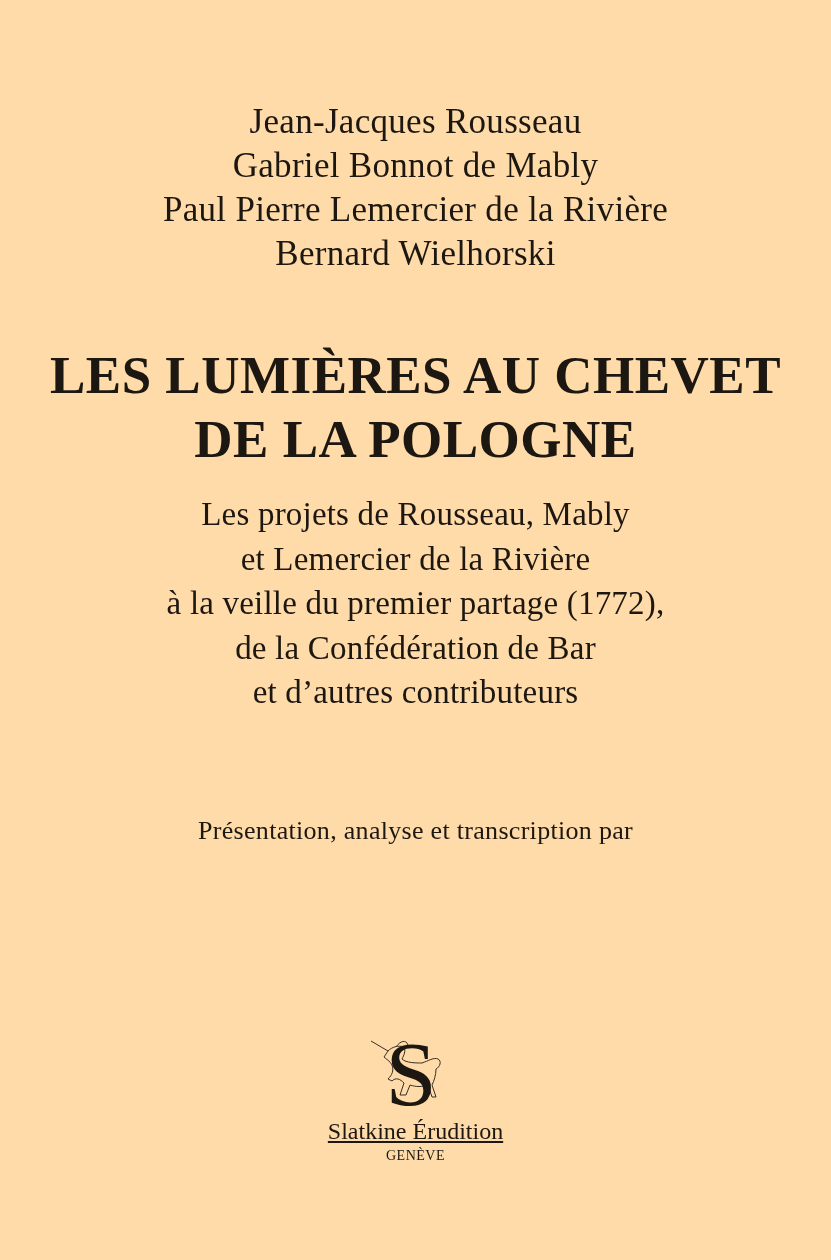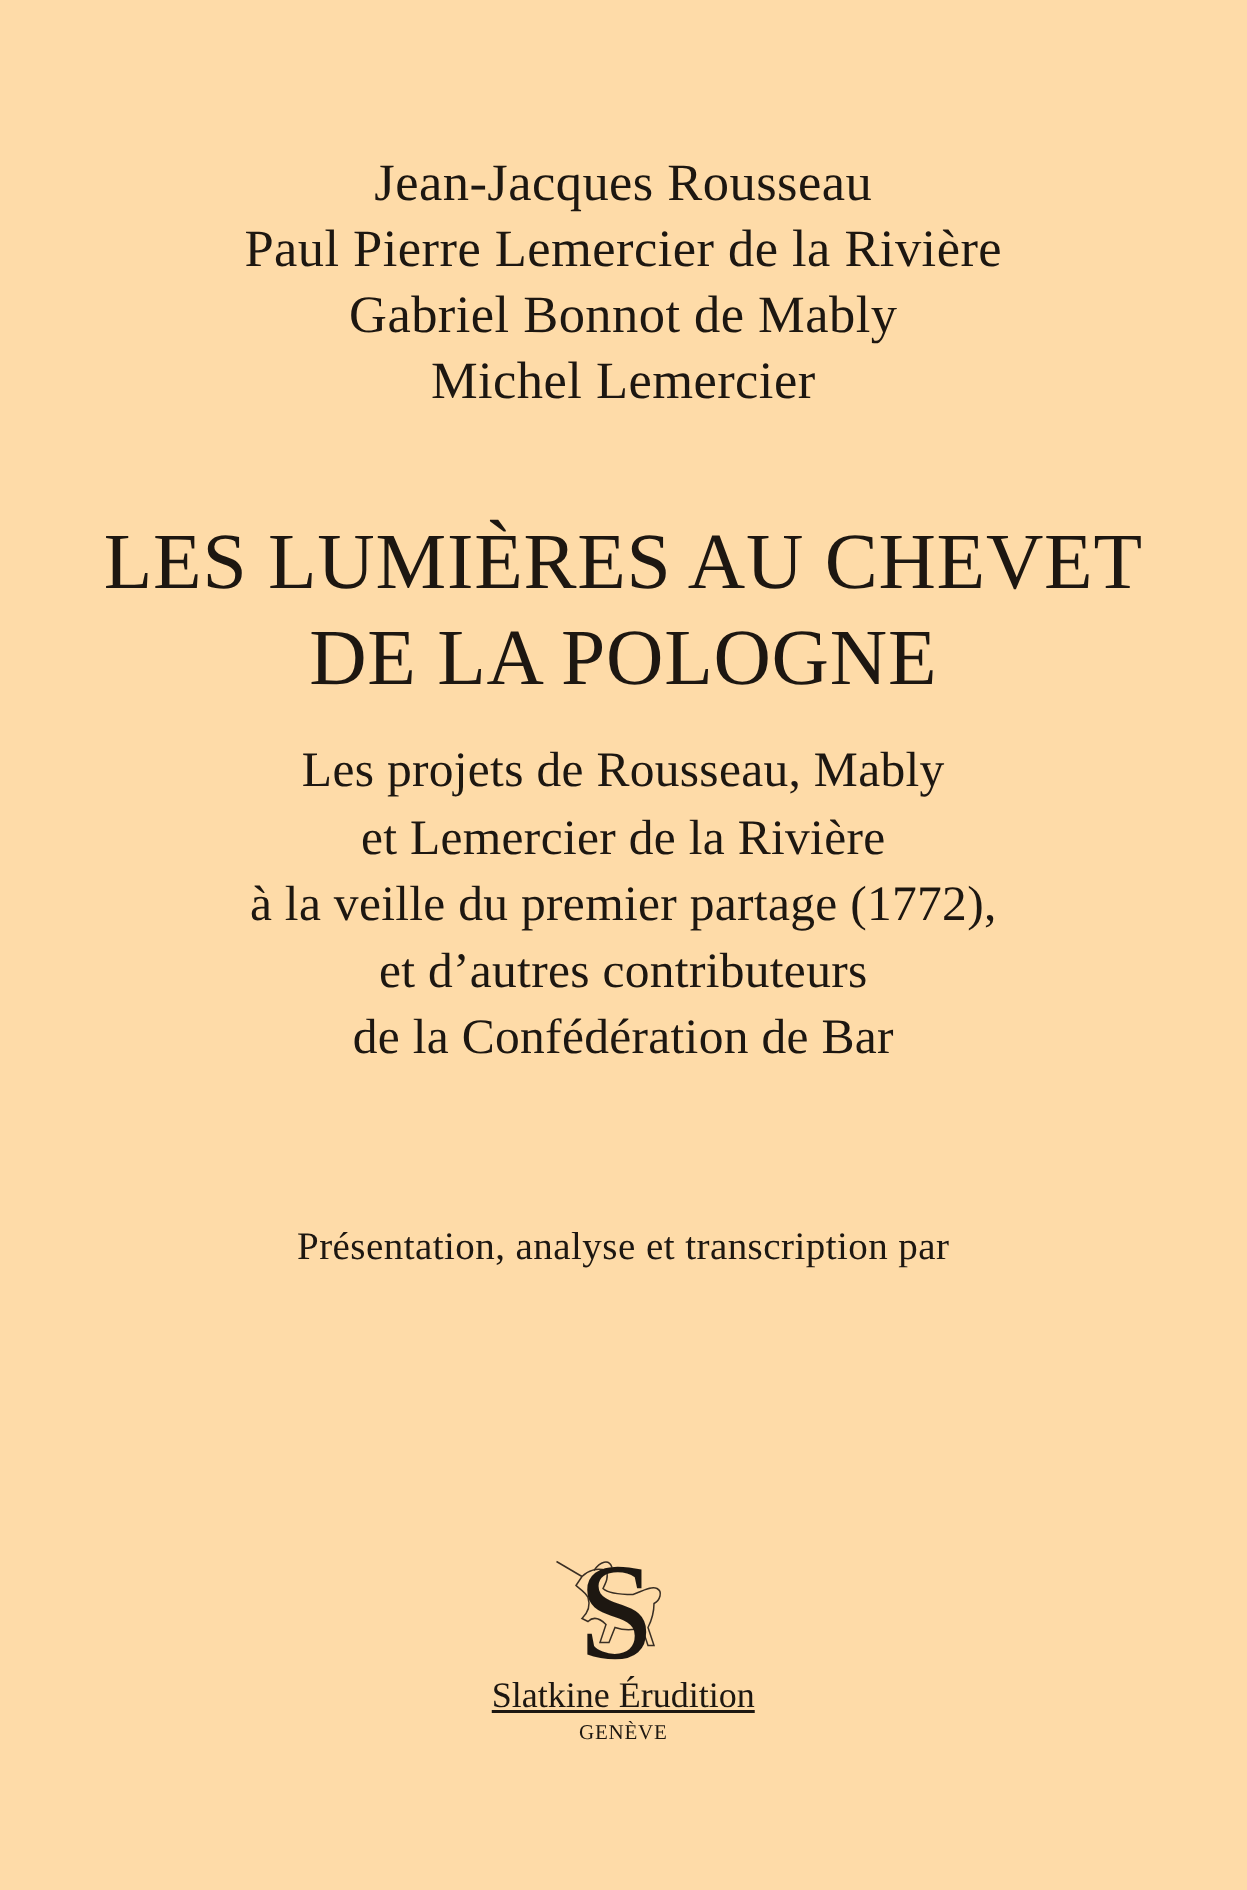--- a/index.html
+++ b/index.html
@@ -6,48 +6,48 @@
   body {
     width: 831px; height: 1260px; overflow: hidden;
     background: #FEDBA8;
     font-family: "Liberation Serif", "DejaVu Serif", serif;
     color: #1d1711;
     position: relative;
   }
   .block { position: absolute; left: 0; width: 831px; text-align: center; }
   .authors { top: 100px; font-size: 35px; line-height: 44px; letter-spacing: 0.3px; }
   .authors div { white-space: nowrap; }
-  .title { top: 343px; font-size: 53px; line-height: 64px; letter-spacing: 0.5px; }
+  .title { top: 343px; font-size: 53px; line-height: 64px; letter-spacing: 0.5px; font-weight: bold; }
   .subtitle { top: 492px; font-size: 33px; line-height: 44.5px; letter-spacing: 0.2px; }
   .credits { top: 817px; font-size: 26px; line-height: 28px; letter-spacing: 0.3px; }
   .logo { position: absolute; left: 366px; top: 1033px; width: 90px; height: 80px; }
   .publisher { top: 1116px; font-size: 24px; line-height: 30px; text-decoration: underline; }
   .city { top: 1147px; font-size: 14px; line-height: 18px; letter-spacing: 0.5px; }
 </style>
 </head>
 <body>
 
 <div class="block authors">
   <div>Jean-Jacques Rousseau</div>
+  <div>Gabriel Bonnot de Mably</div>
   <div>Paul Pierre Lemercier de la Rivière</div>
-  <div>Gabriel Bonnot de Mably</div>
-  <div>Michel Lemercier</div>
+  <div>Bernard Wielhorski</div>
 </div>
 
 <div class="block title">
   <div>LES LUMIÈRES AU CHEVET</div>
   <div>DE LA POLOGNE</div>
 </div>
 
 <div class="block subtitle">
   <div>Les projets de Rousseau, Mably</div>
   <div>et Lemercier de la Rivière</div>
   <div>à la veille du premier partage (1772),</div>
+  <div>de la Confédération de Bar</div>
   <div>et d’autres contributeurs</div>
-  <div>de la Confédération de Bar</div>
 </div>
 
 <div class="block credits">
   <div>Présentation, analyse et transcription par</div>
 </div>
 
 <div class="logo">
   <svg width="90" height="80" viewBox="0 0 90 80">
 
     <line x1="5" y1="8" x2="22" y2="18" stroke="#3a2f24" stroke-width="1"></line>

